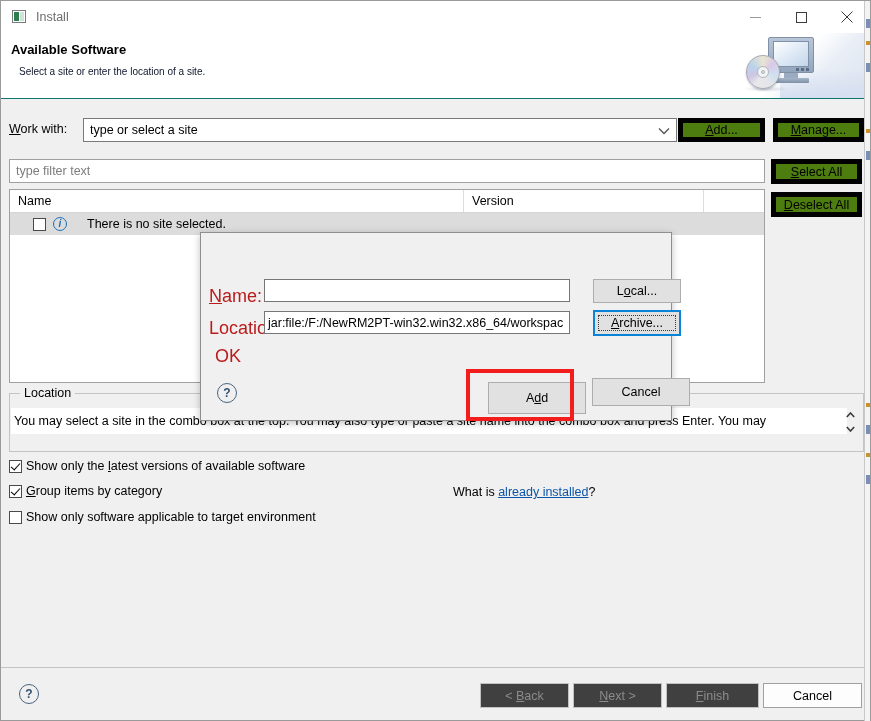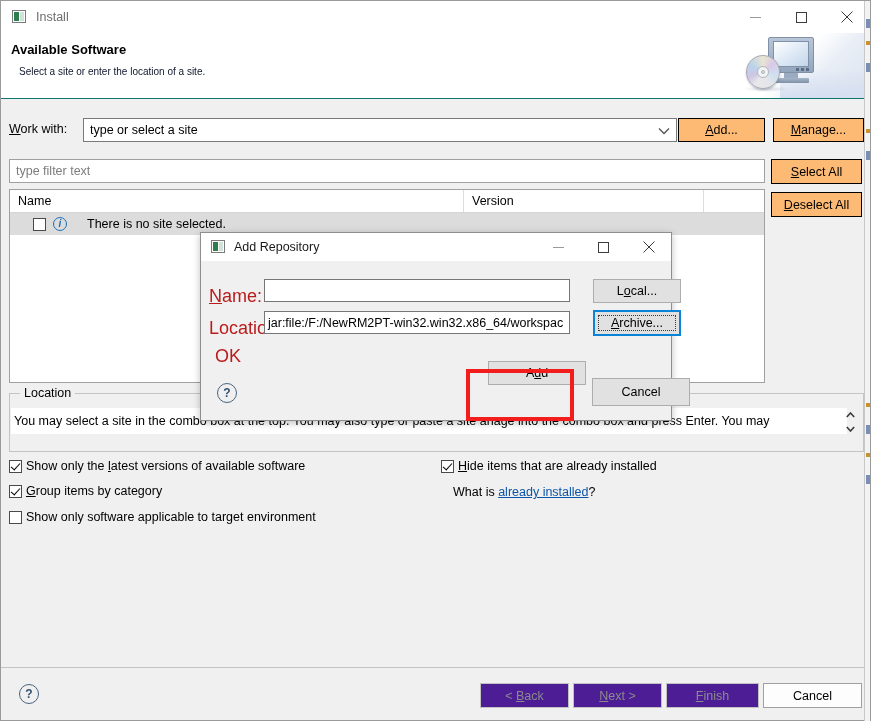--- a/index.html
+++ b/index.html
@@ -159,22 +159,22 @@
   }
   .combo .ctext {
     margin-left: 6px; font-size: 12.5px; color: #000;
   }
   .combo .carrow {
     position: absolute; right: 6px; top: 0; height: 24px;
     display: flex; align-items: center; color: #5a5a5a;
   }
 
   .btn {
-    background: #fdba74;
-    border: 1px solid #000000;
+    background: #4d7c0f;
+    border: 5px solid #000000;
     font-family: "Liberation Sans", sans-serif;
     font-size: 12.5px; color: #000;
     display: flex; align-items: center; justify-content: center;
     padding: 0;
   }
 
   .btn-add     { position: absolute; left: 677px; top: 0;   width: 87px; height: 24px; }
   .btn-manage  { position: absolute; left: 772px; top: 0;   width: 91px; height: 24px; }
   .btn-selall  { position: absolute; right: 8px;  top: 60px;  width: 91px; height: 25px; }
   .btn-deselall{ position: absolute; right: 8px;  top: 93px;  width: 91px; height: 25px; }
@@ -274,21 +274,21 @@
   #footer {
     position: absolute; left: 0; bottom: 0; width: 100%; height: 53px;
     background: #f0f0f0; border-top: 1px solid #c3c3c3;
   }
   .help-circle {
     position: absolute; left: 18px; top: 16px; width: 20px; height: 20px;
     border-radius: 50%; border: 1.6px solid #4a6380; color: #33516e;
     font-size: 12px; font-weight: bold;
     display: flex; align-items: center; justify-content: center;
   }
-  .btn-disabled { color: #8b8b8b; background: #4c1d95; border: 1px solid #c2c2c2; }
+  .btn-disabled { color: #8b8b8b; background: #404040; border: 1px solid #c2c2c2; }
   .f-back   { position: absolute; left: 479px; top: 15px; width: 89px; height: 25px; }
   .f-next   { position: absolute; left: 572px; top: 15px; width: 89px; height: 25px; }
   .f-finish { position: absolute; left: 665px; top: 15px; width: 93px; height: 25px; }
   .f-cancel { position: absolute; left: 762px; top: 15px; width: 99px; height: 25px;
               background: #fdfdfd; border: 1px solid #a0a0a0; }
 
   
   #add-repo-dialog {
     position: absolute;
     left: 199px; top: 231px; width: 472px; height: 189px;
@@ -430,21 +430,21 @@
       <div class="tree-row">
         <div class="cb"></div>
         <div class="infoicon">i</div>
         <div class="rtext">There is no site selected.</div>
       </div>
     </div>
 
     <div class="details-group">
       <div class="details-legend">Location</div>
       <div class="details-text">
-        <span>You may select a site in the combo box at the top.  You may also type or paste a site anage into the combo box and press Enter.  You may</span>
+        <span>You may select a site in the combo box at the top.  You may also type or paste a site name into the combo box and press Enter.  You may</span>
       </div>
       <div class="details-spin">
         <svg width="9" height="6" viewBox="0 0 9 6">
             <polyline points="0.8,5 4.5,1 8.2,5" fill="none" stroke="#3c3c3c" stroke-width="1.6"></polyline>
           </svg>
         <svg width="9" height="6" viewBox="0 0 9 6">
             <polyline points="0.8,1 4.5,5 8.2,1" fill="none" stroke="#3c3c3c" stroke-width="1.6"></polyline>
           </svg>
       </div>
     </div>
@@ -455,24 +455,20 @@
     </div>
     <div class="chk checked" style="left:8px; top:385px;">
       <span class="box"></span>
       <span><u>G</u>roup items by category</span>
     </div>
     <div class="chk" style="left:8px; top:411px;">
       <span class="box"></span>
       <span>Show only software applicable to target environment</span>
     </div>
 
-    <div class="chk checked" style="left:440px; top:360px;">
-      <span class="box"></span>
-      <span><u>H</u>ide items that are already installed</span>
-    </div>
 
     <div class="whatis">
       <span>What is </span><a href="#">already installed</a><span>?</span>
     </div>
   </div>
 
   <div id="footer">
     <div class="help-circle">?</div>
     <div class="btn btn-disabled f-back">
         <span>&lt; <u class="mn">B</u>ack</span>
@@ -492,46 +488,20 @@
     <div class="mark" style="top:62px;"></div>
     <div class="mark amber" style="top:128px; height:4px;"></div>
     <div class="mark" style="top:150px;"></div>
     <div class="mark amber" style="top:402px; height:4px;"></div>
     <div class="mark" style="top:424px;"></div>
     <div class="mark amber" style="top:452px; height:4px;"></div>
     <div class="mark" style="top:474px;"></div>
   </div>
 
   <div id="add-repo-dialog">
-    <div class="dlg-titlebar">
-      <div class="tb-icon" style="margin-left:9px">
-        <div class="frame"></div>
-          <div class="sq-a"></div>
-          <div class="sq-b"></div>
-      </div>
-      <div class="dlg-title">Add Repository</div>
-      <div class="dlg-tb-buttons">
-        <div class="dlg-tb-btn">
-          <svg width="11" height="11" viewBox="0 0 11 11">
-              <line x1="0" y1="5.5" x2="11" y2="5.5" stroke="#9a9a9a" stroke-width="1"></line>
-            </svg>
-        </div>
-        <div class="dlg-tb-btn">
-          <svg width="11" height="11" viewBox="0 0 11 11">
-              <rect x="0.5" y="0.5" width="10" height="10" fill="none" stroke="#3c3c3c" stroke-width="1"></rect>
-            </svg>
-        </div>
-        <div class="dlg-tb-btn">
-          <svg width="12" height="12" viewBox="0 0 12 12">
-              <line x1="0.5" y1="0.5" x2="11.5" y2="11.5" stroke="#3c3c3c" stroke-width="1"></line>
-              <line x1="11.5" y1="0.5" x2="0.5" y2="11.5" stroke="#3c3c3c" stroke-width="1"></line>
-            </svg>
-        </div>
-      </div>
-    </div>
 
     <div class="dlg-lbl" style="left:8px; top:53px;"><u class="mn">N</u>ame:</div>
     <div class="dlg-input" style="left:63px; top:46px; width:306px; height:23px;">
       <span></span>
     </div>
     <div class="dlg-btn" style="left:376px; top:46px; width:88px; height:24px;">
       <span>L<u class="mn">o</u>cal...</span>
     </div>
 
     <div class="dlg-lbl" style="left:8px; top:85px;">Location:</div>
@@ -539,21 +509,21 @@
       <span>jar:file:/F:/NewRM2PT-win32.win32.x86_64/workspac</span>
     </div>
     <div class="dlg-btn focused" style="left:376px; top:77px; width:88px; height:26px;">
       <span class="inner"><u class="mn">A</u>rchive...</span>
     </div>
 
     <div class="dlg-lbl" style="left:14px; top:113px;">OK</div>
 
     <div class="dlg-help">?</div>
 
-    <div class="dlg-btn" style="left:271px; top:128px; width:98px; height:24px;">
+    <div class="dlg-btn" style="left:271px; top:149px; width:98px; height:32px;">
       <span>A<u class="mn">d</u>d</span>
     </div>
     <div class="dlg-btn" style="left:375px; top:145px; width:98px; height:28px;">Cancel</div>
   </div>
 
   <div id="add-highlight"></div>
 
 </div>
 
 </body></html>

